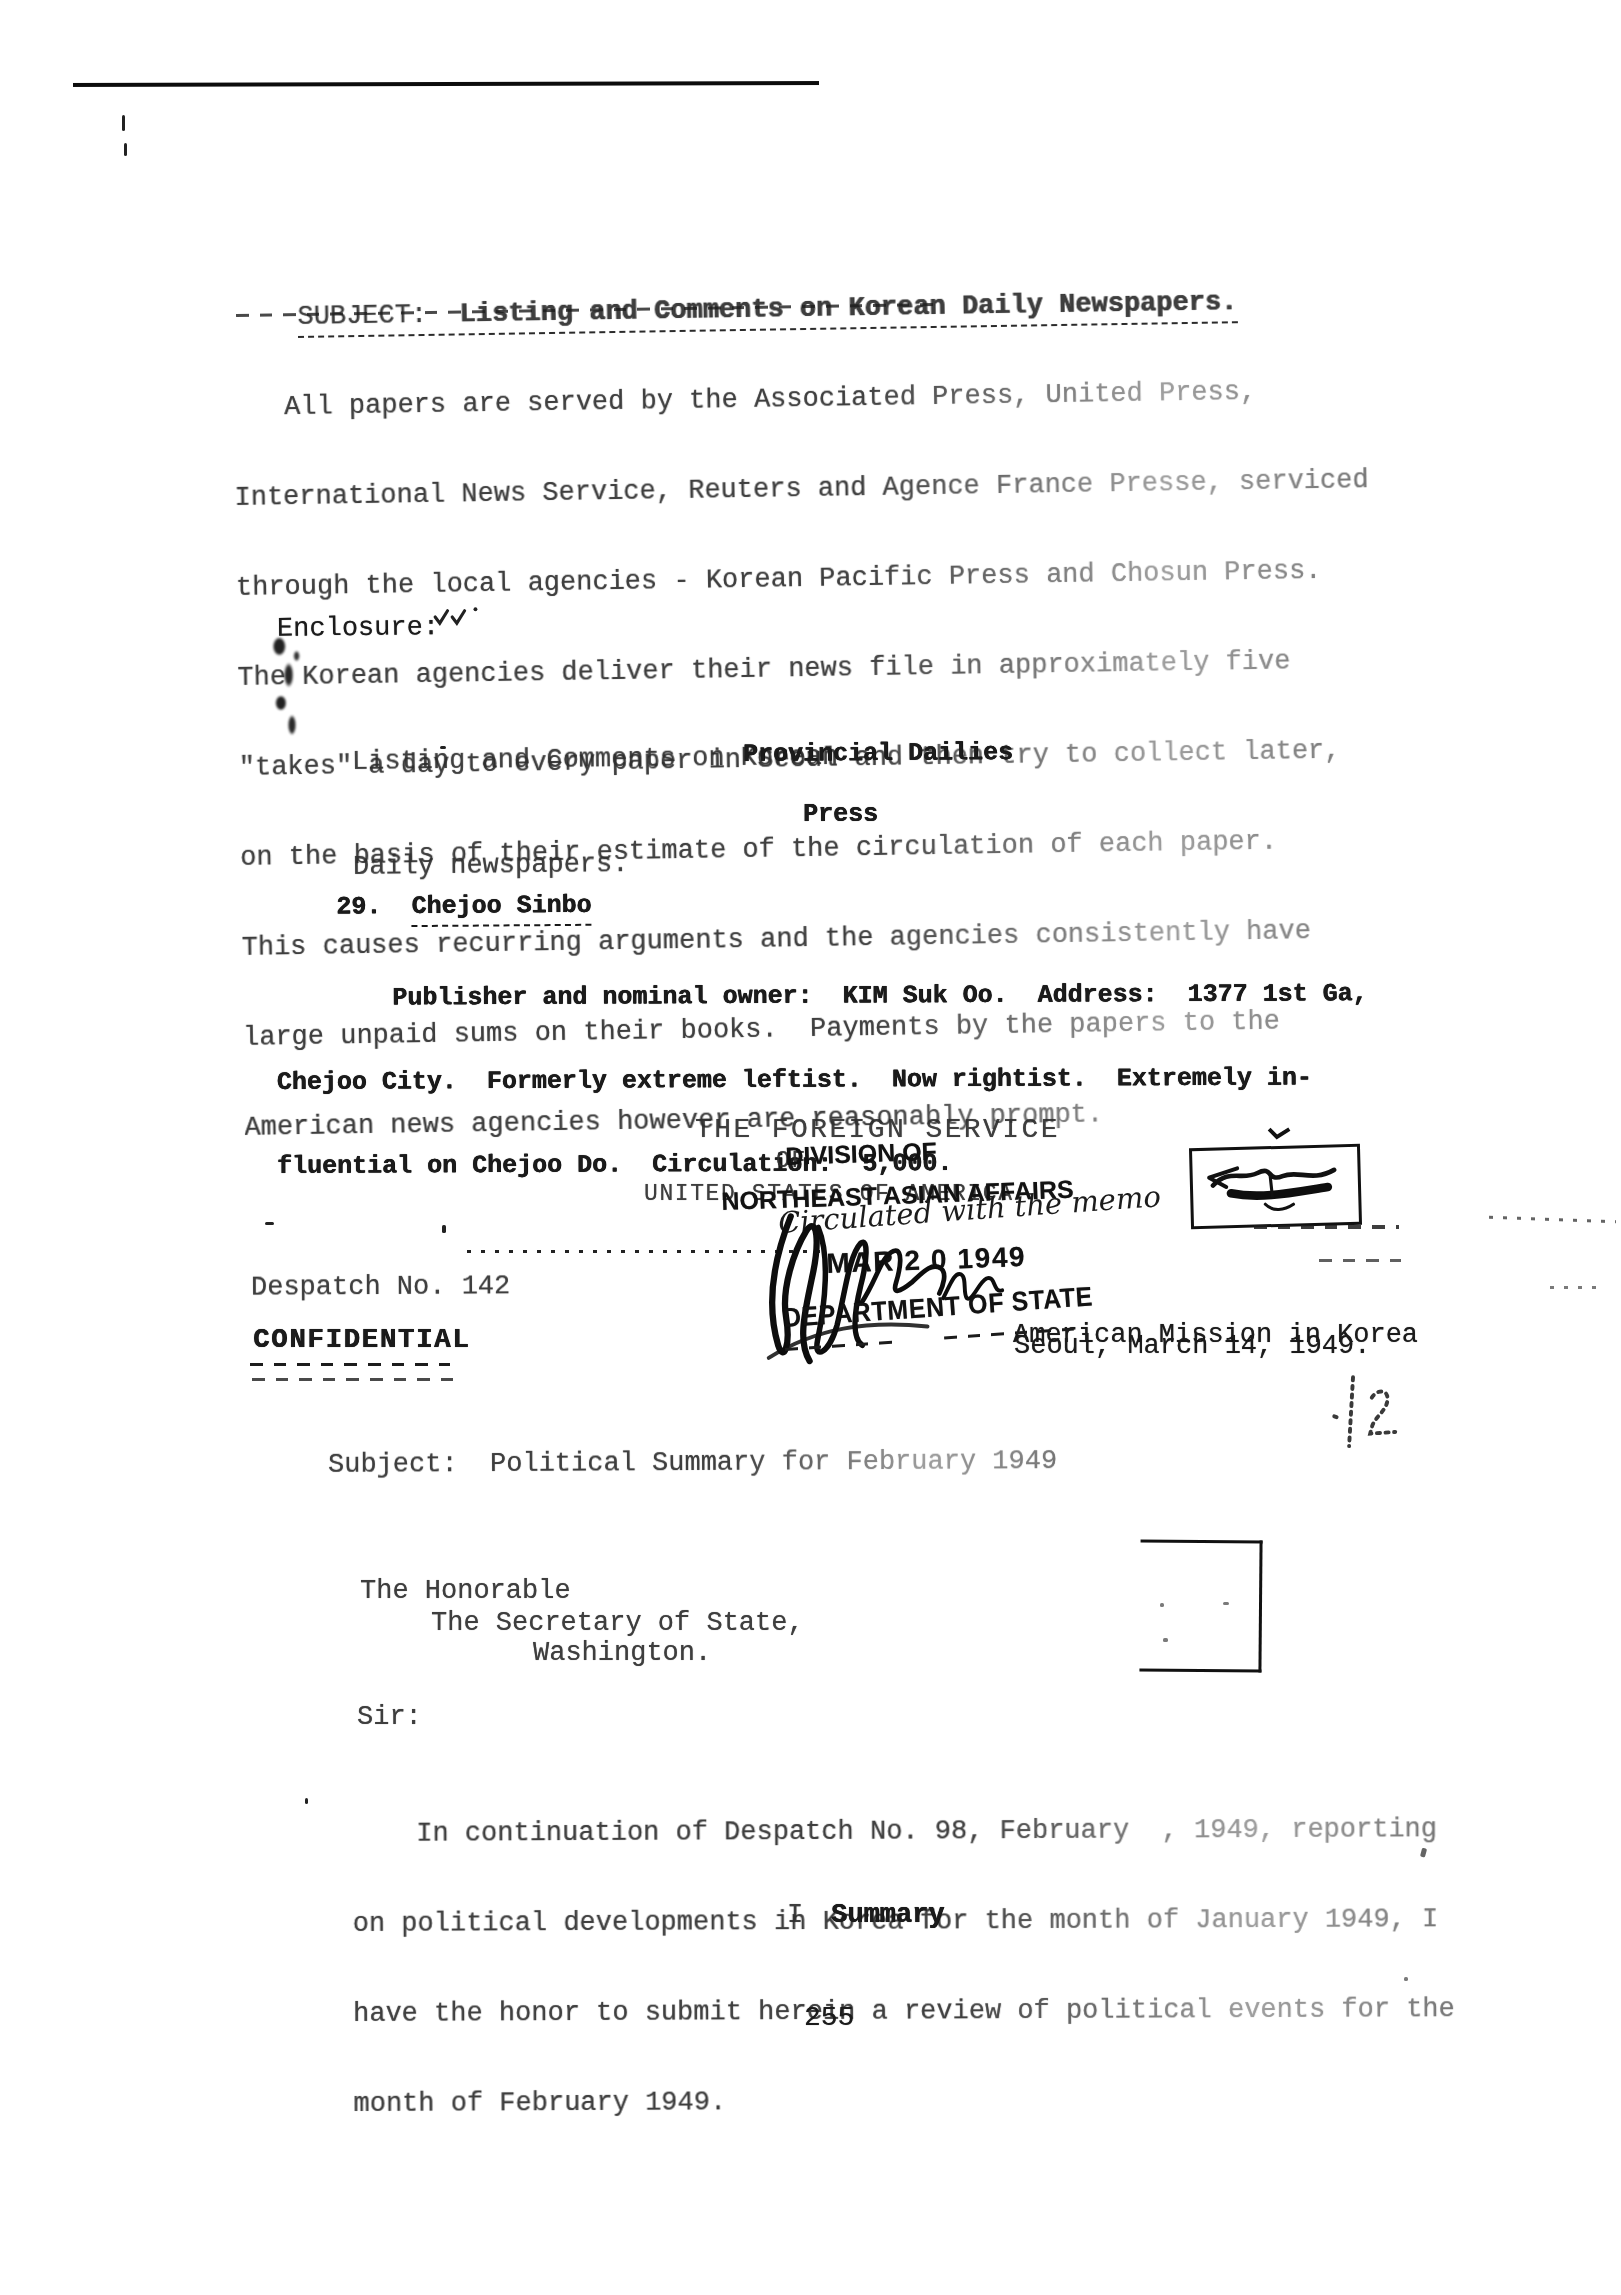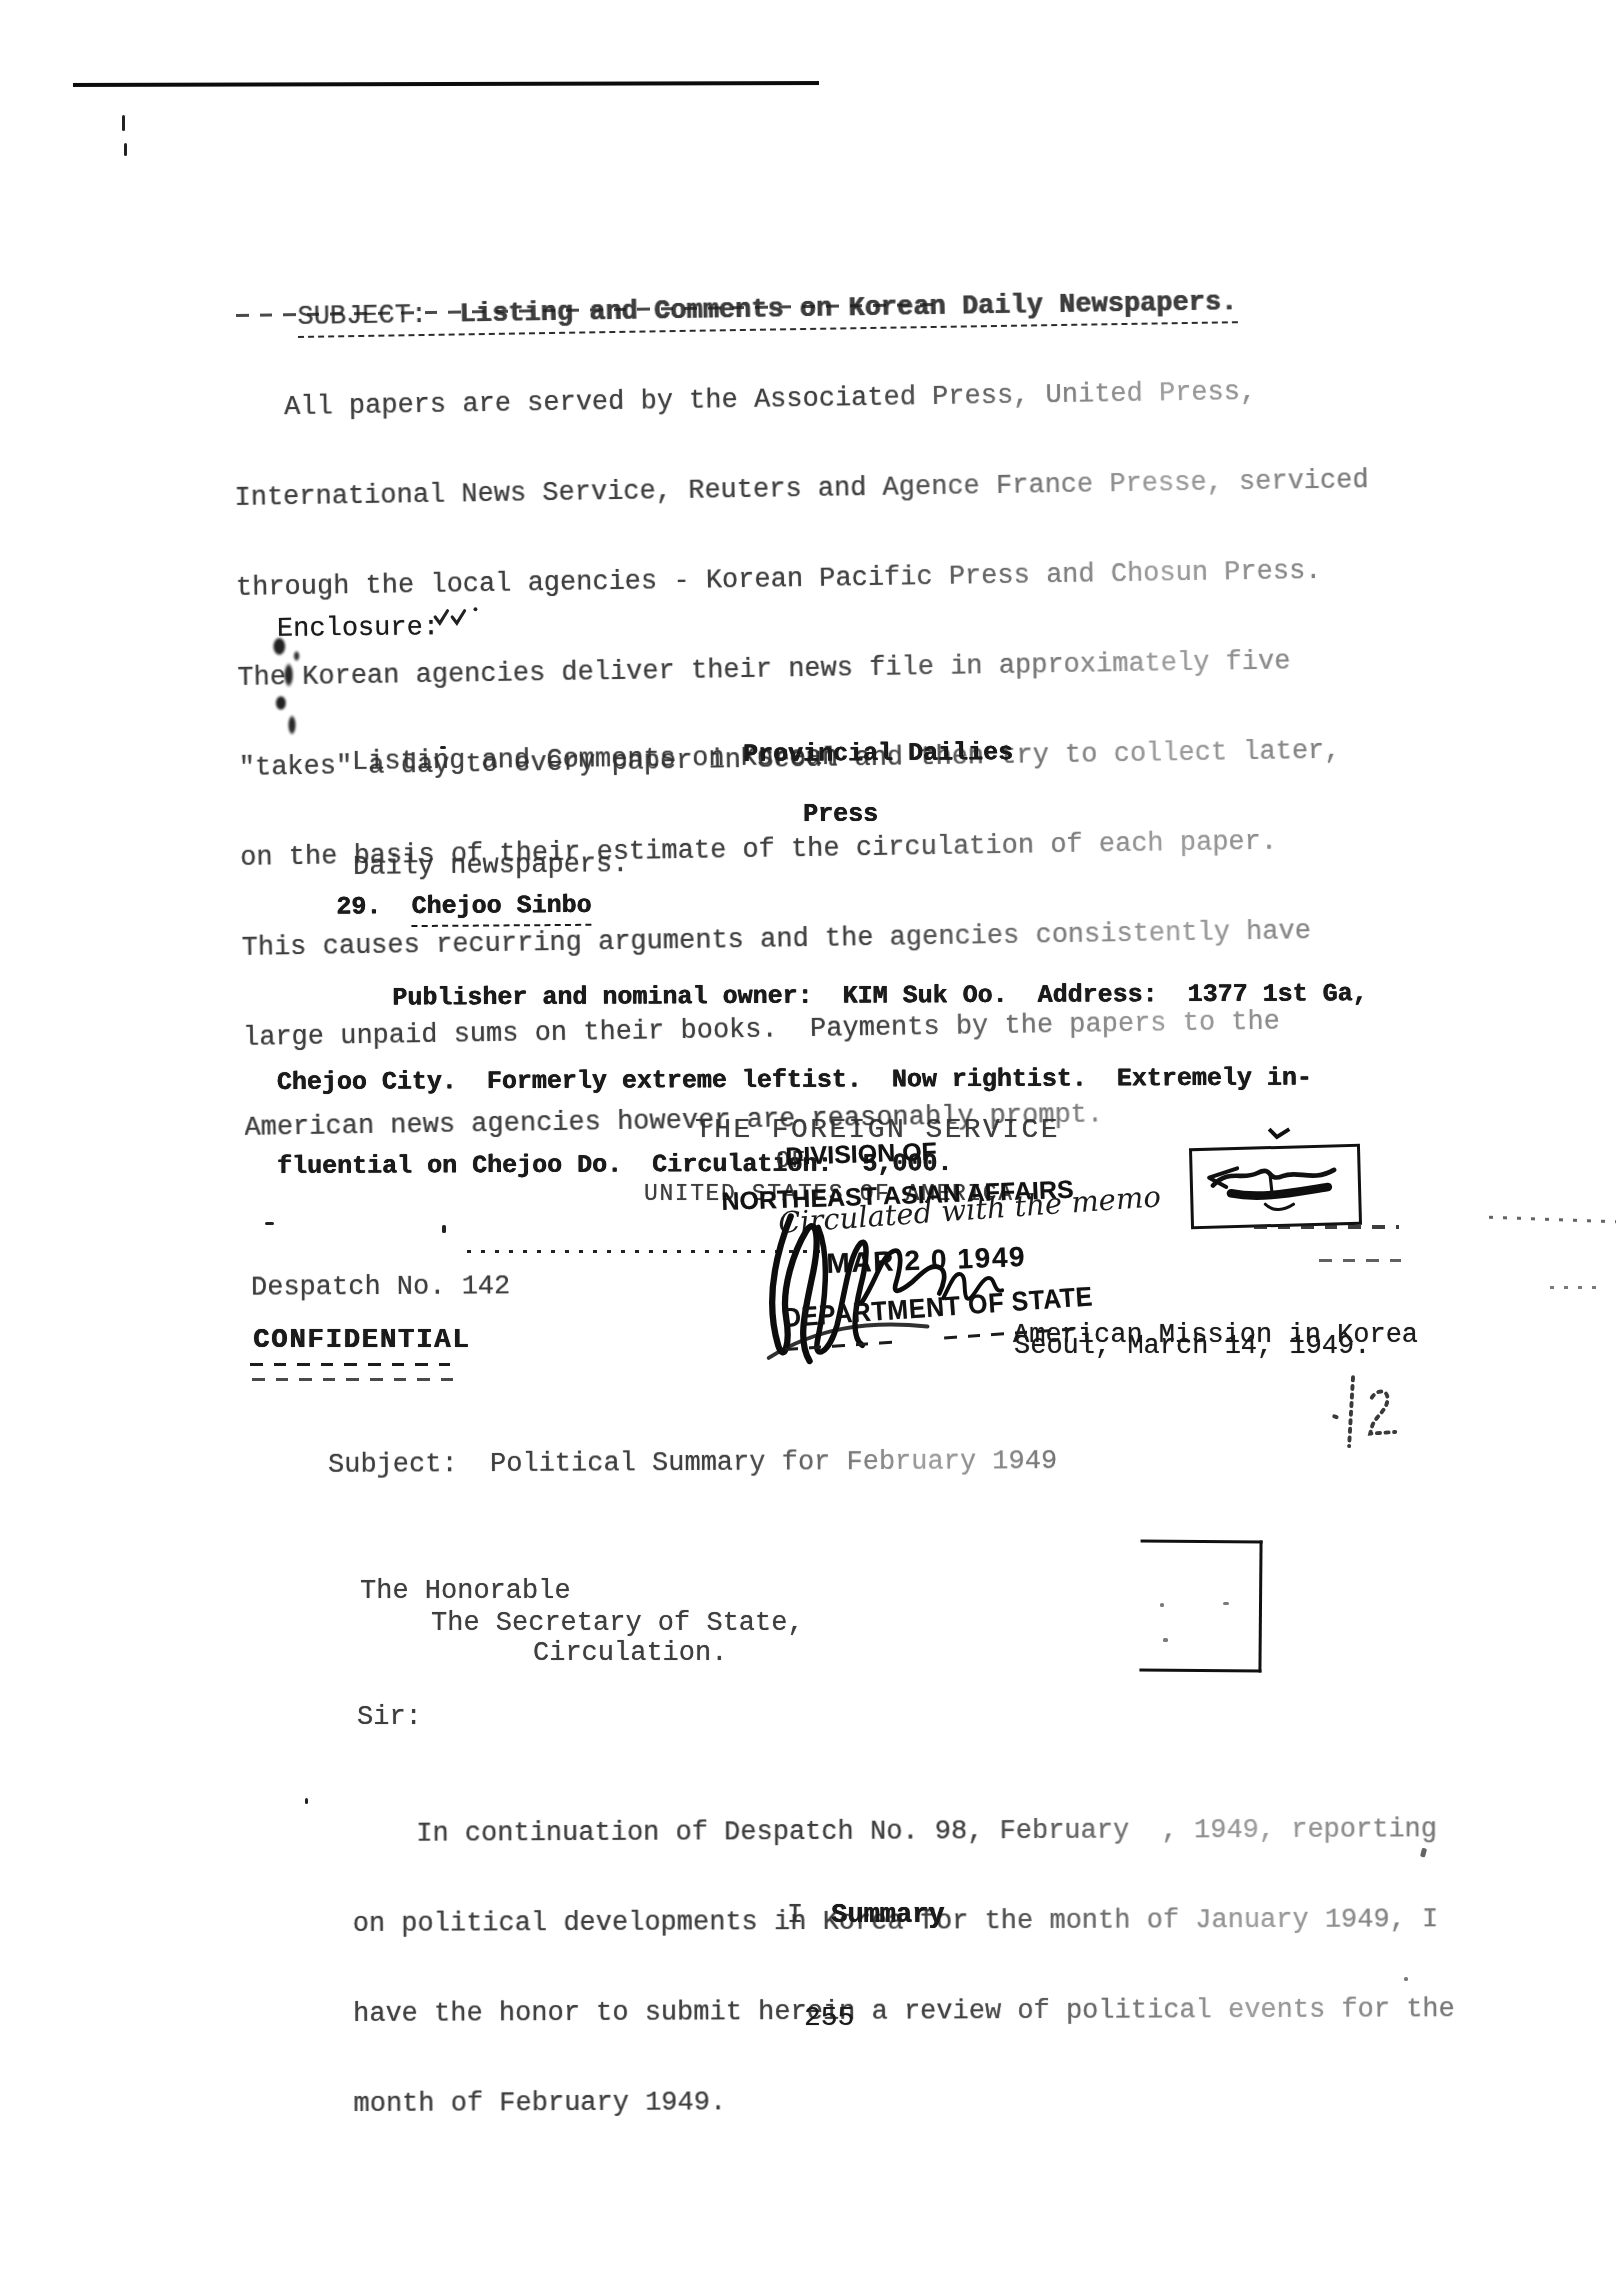--- a/index.html
+++ b/index.html
@@ -142,21 +142,21 @@
       <path d="M32,8 L27,96" stroke-width="5"></path>
       <path d="M56,34 C64,22 78,24 76,38 C74,52 60,58 56,72 L54,80 L86,78" stroke-width="5"></path>
       <path d="M8,58 l3,1" stroke-width="5"></path>
     </g>
   </svg>
 
   <div class="abs typed faded fade-r" style="left:328px;top:1448px;transform:rotate(-0.3deg);">Subject:  Political Summary for February 1949</div>
 
   <div class="abs typed faded" style="left:360px;top:1576px;">The Honorable</div>
   <div class="abs typed faded" style="left:431px;top:1608px;">The Secretary of State,</div>
-  <div class="abs typed faded" style="left:533px;top:1638px;">Circulation.</div>
+  <div class="abs typed faded" style="left:533px;top:1638px;">Washington.</div>
 
   <div class="abs" style="left:1140px;top:1540px;width:119px;height:126px;border-top:3.1px solid #111;border-right:3.9px solid #111;border-bottom:3.1px solid #111;transform:rotate(0.5deg);"></div>
   <div class="abs speck" style="left:1160px;top:1603px;width:3.9px;height:3.9px;opacity:.6;"></div>
   <div class="abs speck" style="left:1163px;top:1638px;width:4.7px;height:3.9px;opacity:.6;"></div>
   <div class="abs speck" style="left:1223px;top:1602px;width:6.3px;height:3.1px;opacity:.6;"></div>
 
   <div class="abs typed faded" style="left:357px;top:1702px;">Sir:</div>
   <div class="abs typed faded fade-r" style="left:352px;top:1759px;transform:rotate(-0.25deg);transform-origin:left top;">
     <div class="indent3">In continuation of Despatch No. 98, February  , 1949, reporting</div>
     <div>on political developments in Korea for the month of January 1949, I</div>

